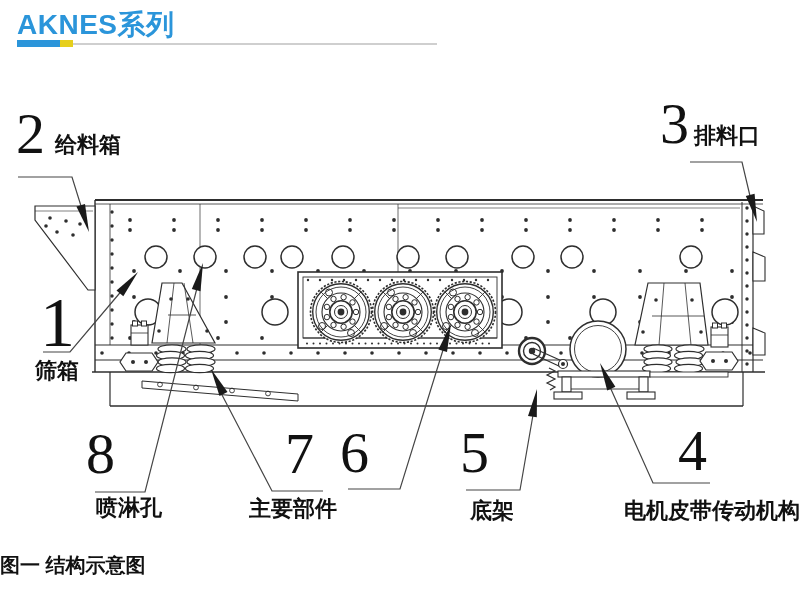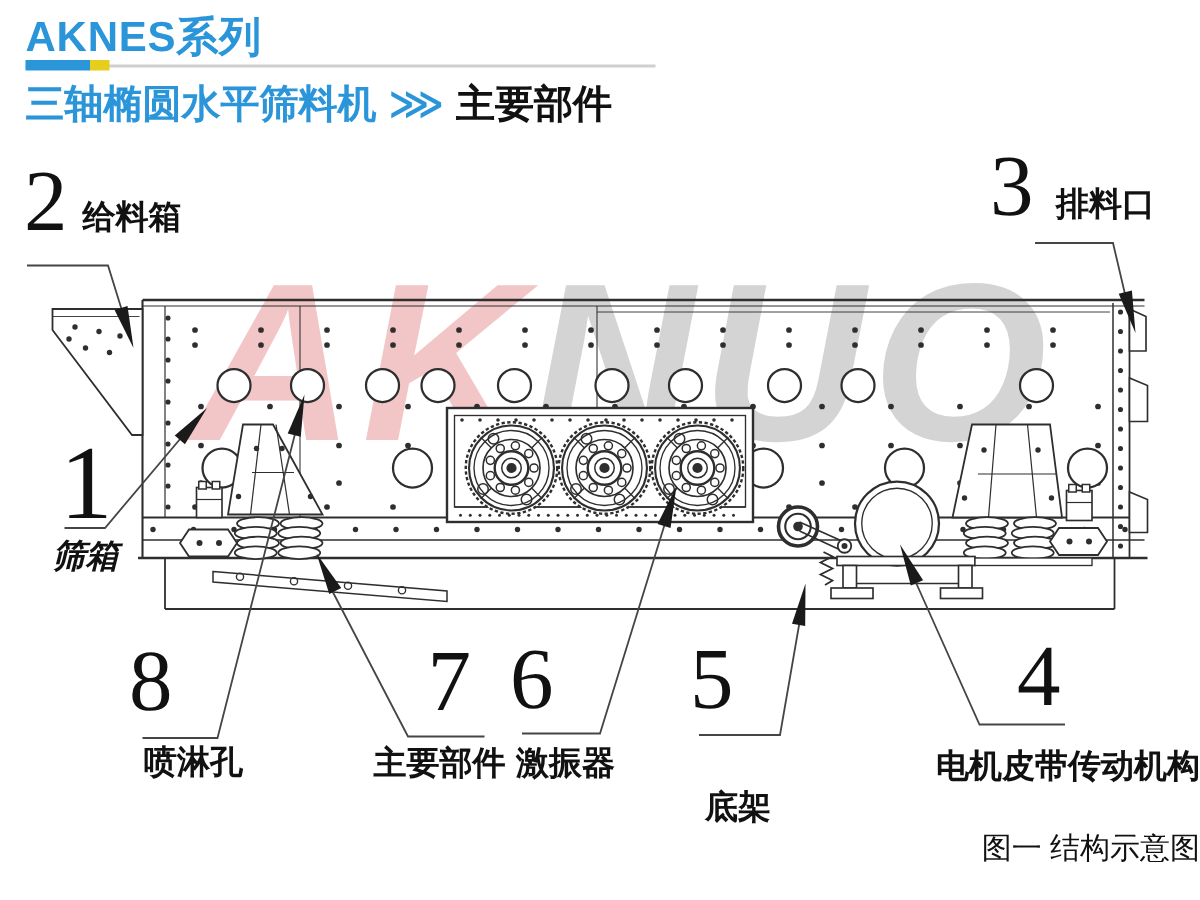--- a/index.html
+++ b/index.html
@@ -24,44 +24,42 @@
   svg.drawing{position:absolute;left:0;top:0;z-index:1;}
   .ln{fill:none;stroke:#2e2e2e;}
   .wf{fill:#ffffff;stroke:#2e2e2e;}
   .dk{fill:#2e2e2e;stroke:none;}
   .leader{fill:none;stroke:#454545;stroke-width:1.2;}
   .ah{fill:#1a1a1a;stroke:none;}
   
   .num{position:absolute;z-index:3;font-family:"Liberation Serif","DejaVu Serif",serif;
        font-size:58px;line-height:1;color:#111;}
   .txt{position:absolute;z-index:3;font-size:22px;font-weight:bold;color:#111;white-space:nowrap;}
-  .n1{left:40px;top:288px;font-size:70px;}   .t1{left:35px;top:356px;font-style:italic;}
+  .n1{left:40px;top:288px;font-size:70px;}   .t1{left:35px;top:356px;}
   .n2{left:16px;top:105px;}                  .t2{left:55px;top:130px;text-align:right;}
-  .n3{left:660px;top:95px;}                  .t3{left:694px;top:121px;margin-left:10px;}
+  .n3{left:660px;top:95px;}                  .t3{left:694px;top:121px;}
   .n4{left:678px;top:422px;}                 .t4{left:592px;top:496px;margin-left:32px;}
-  .n5{left:460px;top:424px;}                 .t5{left:470px;top:523px;}
+  .n5{left:460px;top:424px;}                 .t5{left:470px;top:496px;}
   .n6{left:340px;top:424px;}                 .t6{left:344px;top:494px;}
   .n7{left:285px;top:425px;}                 .t7{left:249px;top:494px;}
   .n8{left:86px;top:425px;}                  .t8{left:96px;top:493px;}
-  .caption{position:absolute;left:0;right:0;top:552px;z-index:3;text-align:right;
-       font-size:20px;font-weight:normal;color:#111;}
+  .caption{position:absolute;left:0;right:0;top:552px;z-index:3;text-align:left;
+       font-size:20px;font-weight:bold;color:#111;}
 </style>
 </head>
 <body>
 
 <div class="page">
 
   <h1 class="series-title">AKNES系列</h1>
   <div class="rule">
     <span class="seg blue"></span>
     <span class="seg yellow"></span>
   </div>
-  <h2 class="subtitle"><span class="blue">三轴椭圆水平筛料机</span><span class="sep">⋙</span><span>主要部件</span></h2>
-
-  <div class="watermark"><span class="wm-pink">AK</span><span class="wm-gray">NUO</span></div>
+
 
   <svg class="drawing" width="800" height="600" viewBox="0 0 800 600">
     <defs>
       <g id="gear">
         <circle r="30.5" fill="#fff" stroke="#2e2e2e" stroke-width="1.6" stroke-dasharray="2.2,1.6"></circle>
         <circle r="28.3" class="ln" stroke-width="1.4"></circle>
         <circle r="25" class="ln" stroke-width="0.9"></circle>
         <circle r="19" class="ln" stroke-width="1.1"></circle>
         <circle cx="15" cy="0" r="2.7" class="ln"></circle>
           <circle cx="11.5" cy="9.6" r="2.7" class="ln"></circle>
@@ -435,20 +433,19 @@
   <span class="txt t1">筛箱</span>
   <span class="num n2">2</span>
   <span class="txt t2">给料箱</span>
   <span class="num n3">3</span>
   <span class="txt t3">排料口</span>
   <span class="num n4">4</span>
   <span class="txt t4">电机皮带传动机构</span>
   <span class="num n5">5</span>
   <span class="txt t5">底架</span>
   <span class="num n6">6</span>
-  <span class="txt t6">激振器</span>
   <span class="num n7">7</span>
   <span class="txt t7">主要部件</span>
   <span class="num n8">8</span>
   <span class="txt t8">喷淋孔</span>
 
   <div class="caption">图一 结构示意图</div>
 </div>
 
 </body></html>

